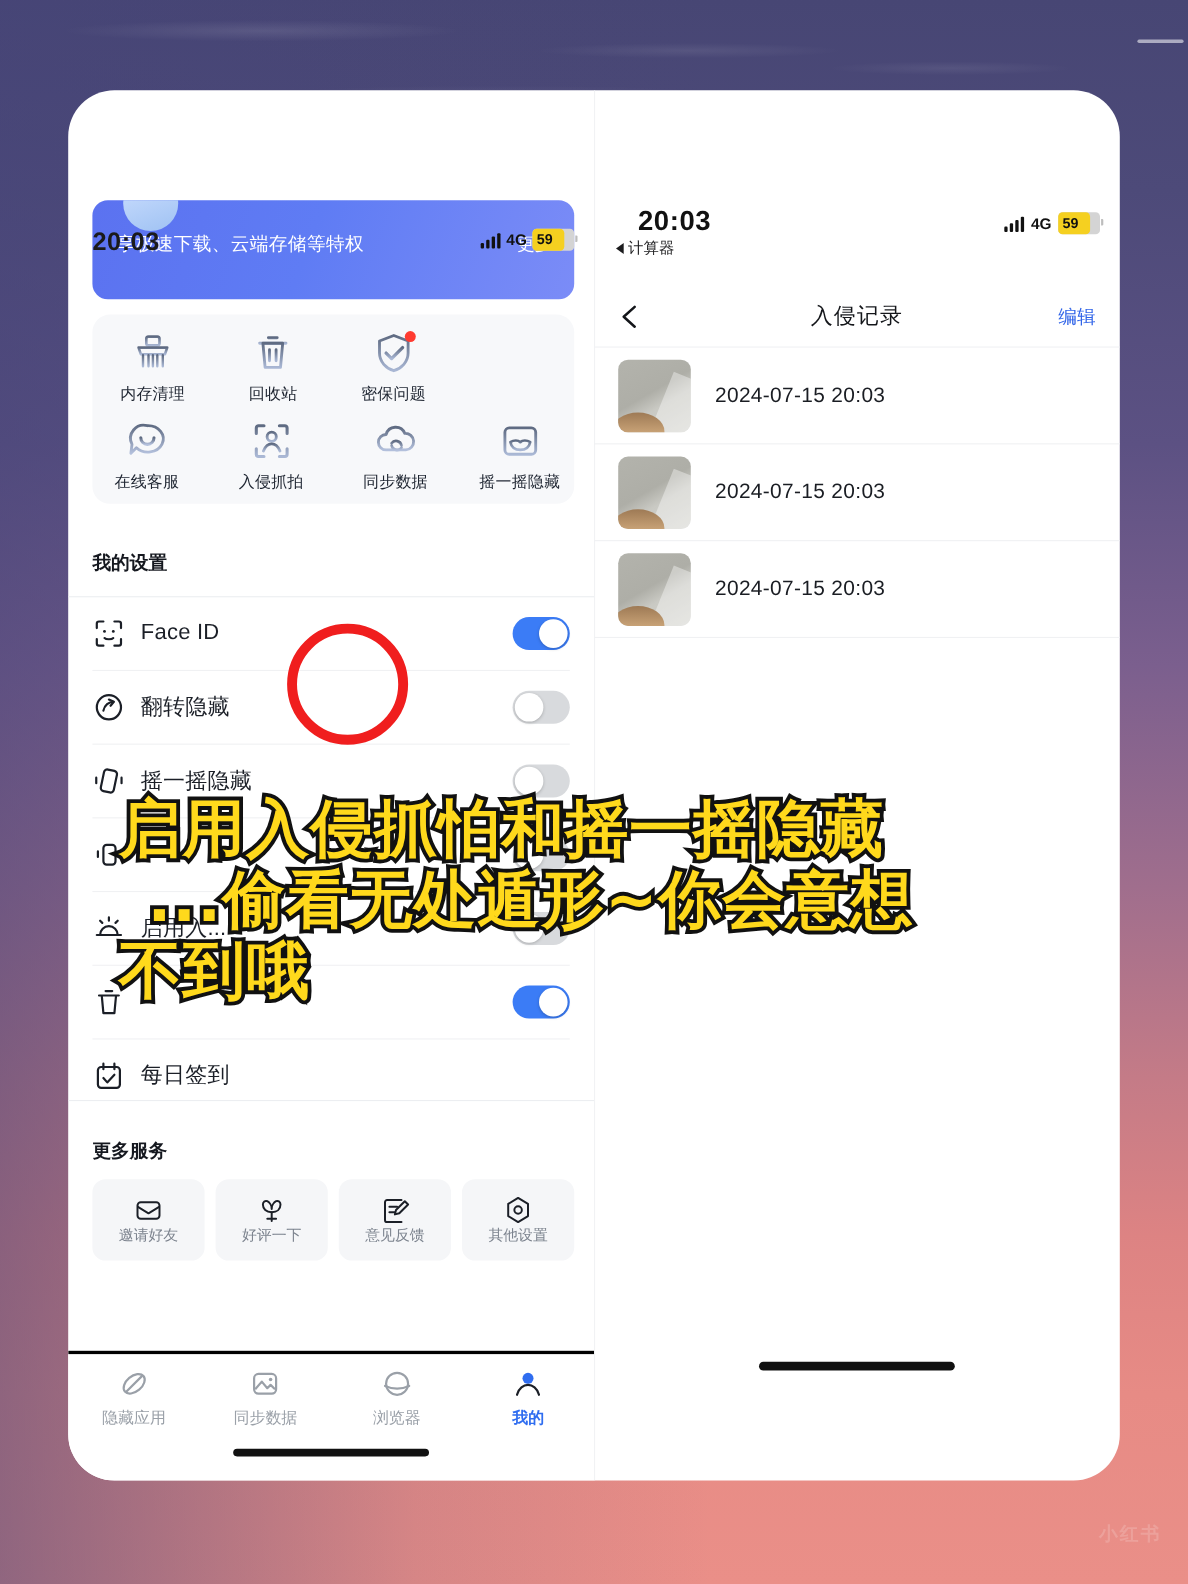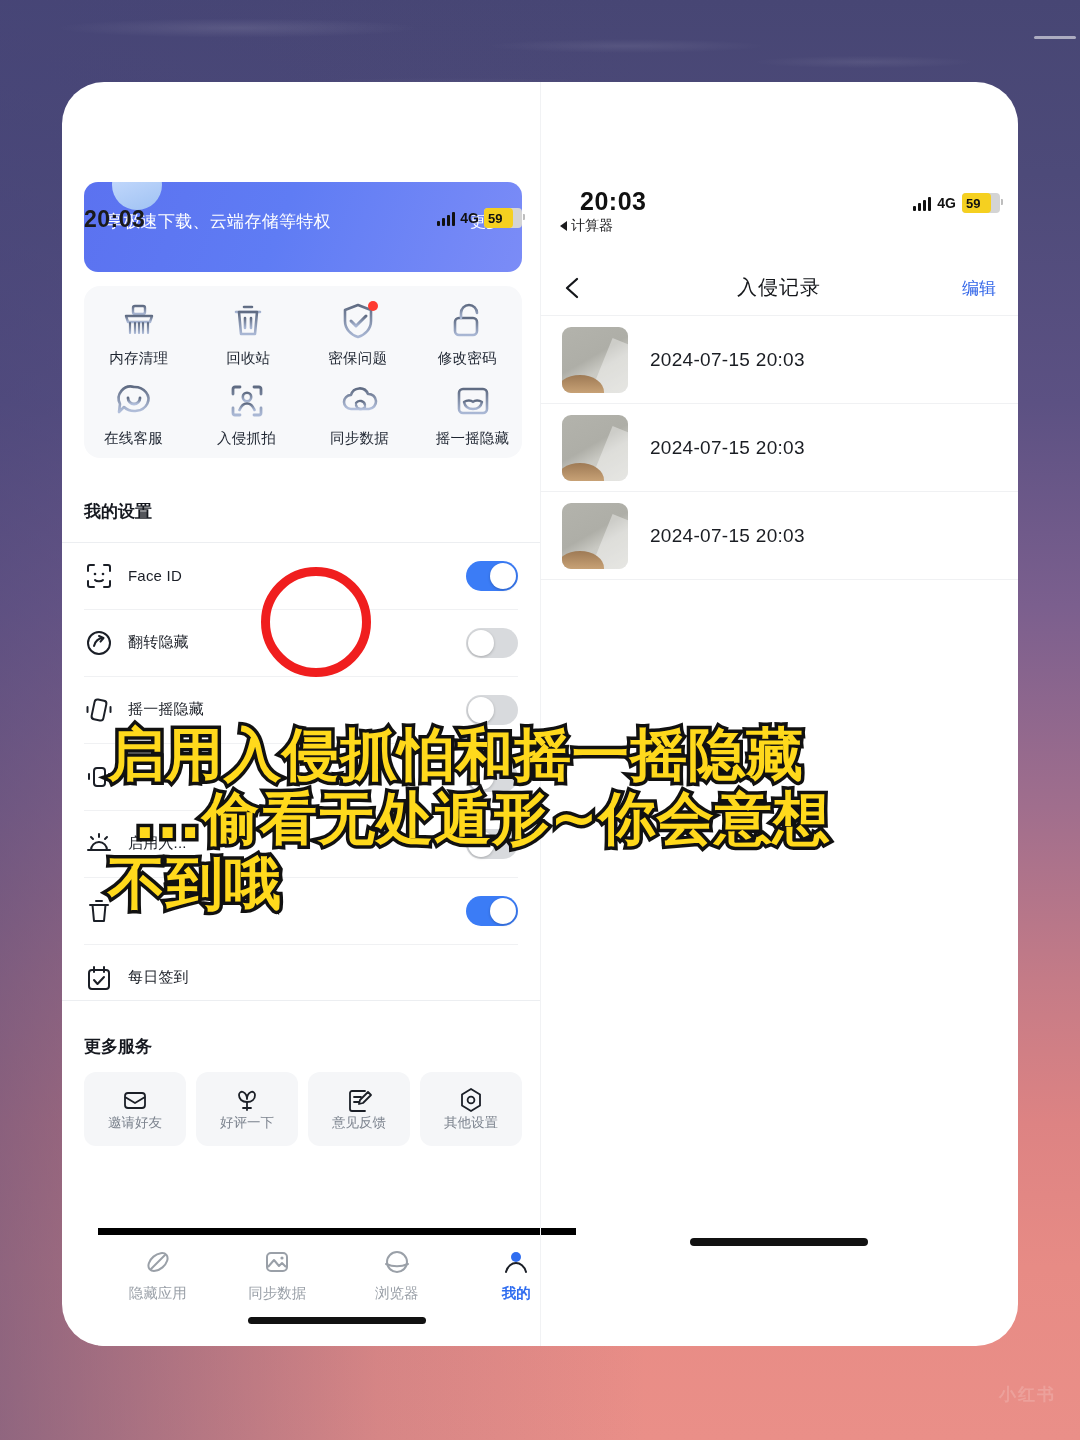--- a/index.html
+++ b/index.html
@@ -181,21 +181,21 @@
     position: relative;
     height: 67px;
     display: flex; align-items: center;
     padding: 0 22px;
   }
   .row + .row::before {
     content: ""; position: absolute; left: 22px; right: 22px; top: 0;
     height: 1px; background: #f0f1f3;
   }
   .row-ic { width: 30px; height: 30px; margin-right: 14px; flex: 0 0 30px; }
-  .row-lb { font-size: 15px; color: #1b1f27; letter-spacing: .2px; }
+  .row-lb { font-size: 20px; color: #1b1f27; letter-spacing: .2px; }
   .toggle {
     position: absolute; right: 22px; top: 50%; transform: translateY(-50%);
     width: 52px; height: 30px; border-radius: 15px;
     background: #d8dadd;
   }
   .toggle.on { background: #3b7cf6; }
   .toggle::after {
     content: ""; position: absolute; top: 2px; left: 2px;
     width: 26px; height: 26px; border-radius: 50%;
     background: #fff; box-shadow: 0 1px 3px rgba(0,0,0,.22);
@@ -214,23 +214,22 @@
     justify-content: center; gap: 0;
   }
   .mi-icon { width: 28px; height: 28px; }
   .mi-label { font-size: 13.5px; color: #7c838e; }
 
   
   .tabbar {
     position: absolute; left: 0; bottom: 0;
     width: 478px; height: 118px;
     background: #fff;
-    border-top: 7px solid #000000;
+    border-top: 3px solid #000000;
     display: flex;
-    margin-left: 36px;
   }
   .tab {
     flex: 1; display: flex; flex-direction: column;
     align-items: center; justify-content: flex-start;
     padding-top: 12px; gap: 7px;
   }
   .tab-ic { width: 30px; height: 30px; }
   .tab-lb { font-size: 14.5px; color: #9aa0a8; }
   .tab.active .tab-lb { color: #2f6df0; font-weight: 600; }
   .home-ind {
@@ -423,36 +422,20 @@
                       </linearGradient>
                     </defs>
                   <path d="M21 5l13 5v11c0 8-6 14-13 16-7-2-13-8-13-16V10z" fill="none" stroke="url(#gC)" stroke-width="2.6" stroke-linejoin="round"></path>
                   <path d="M14 21l5 5 10-10" fill="none" stroke="url(#gC)" stroke-width="3" stroke-linecap="round" stroke-linejoin="round"></path>
                 </svg>
                 <span class="dot-badge"></span>
               </span>
               <span class="gi-label">密保问题</span>
             </div>
 
-            <div class="grid-item">
-              <span class="gi-icon">
-                <svg viewBox="0 0 42 42" width="42" height="42">
-                  <defs>
-                      <linearGradient id="gD" x1="0" y1="0" x2="0" y2="1">
-                        <stop offset="0" stop-color="#5f6b82"></stop>
-                        <stop offset="1" stop-color="#a9b7d4"></stop>
-                      </linearGradient>
-                    </defs>
-                  <rect x="9" y="18" width="22" height="17" rx="4" fill="none" stroke="url(#gD)" stroke-width="2.6"></rect>
-                  <path d="M15 18v-5a8 8 0 0 1 16 0" fill="none" stroke="url(#gD)" stroke-width="2.6" stroke-linecap="round"></path>
-                  <path d="M20 24v5" stroke="url(#gD)" stroke-width="2.8" stroke-linecap="round"></path>
-                </svg>
-              </span>
-              <span class="gi-label">修改密码</span>
-            </div>
           </div>
 
           <div class="grid-row r2">
             <div class="grid-item">
               <span class="gi-icon">
                 <svg viewBox="0 0 42 42" width="42" height="42">
                   <defs>
                       <linearGradient id="gE" x1="0" y1="0" x2="0" y2="1">
                         <stop offset="0" stop-color="#5f6b82"></stop>
                         <stop offset="1" stop-color="#b3c0dc"></stop>

